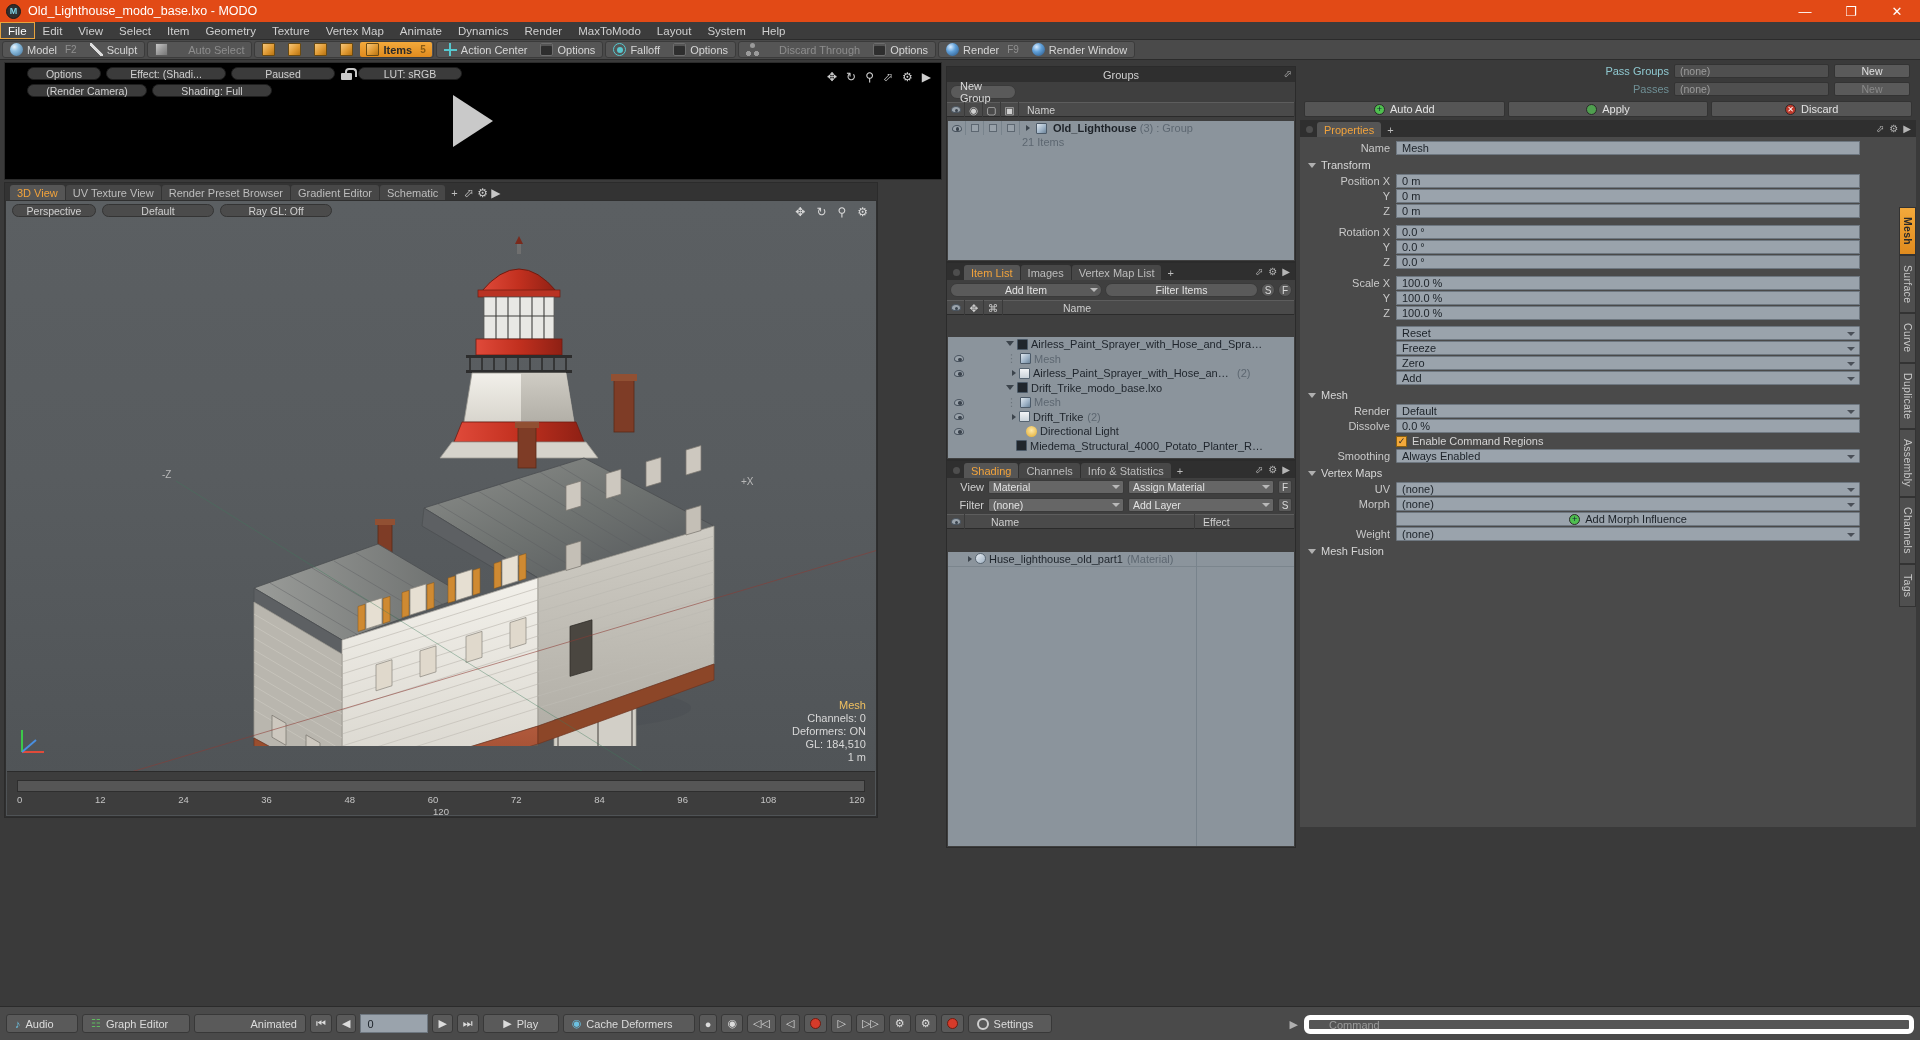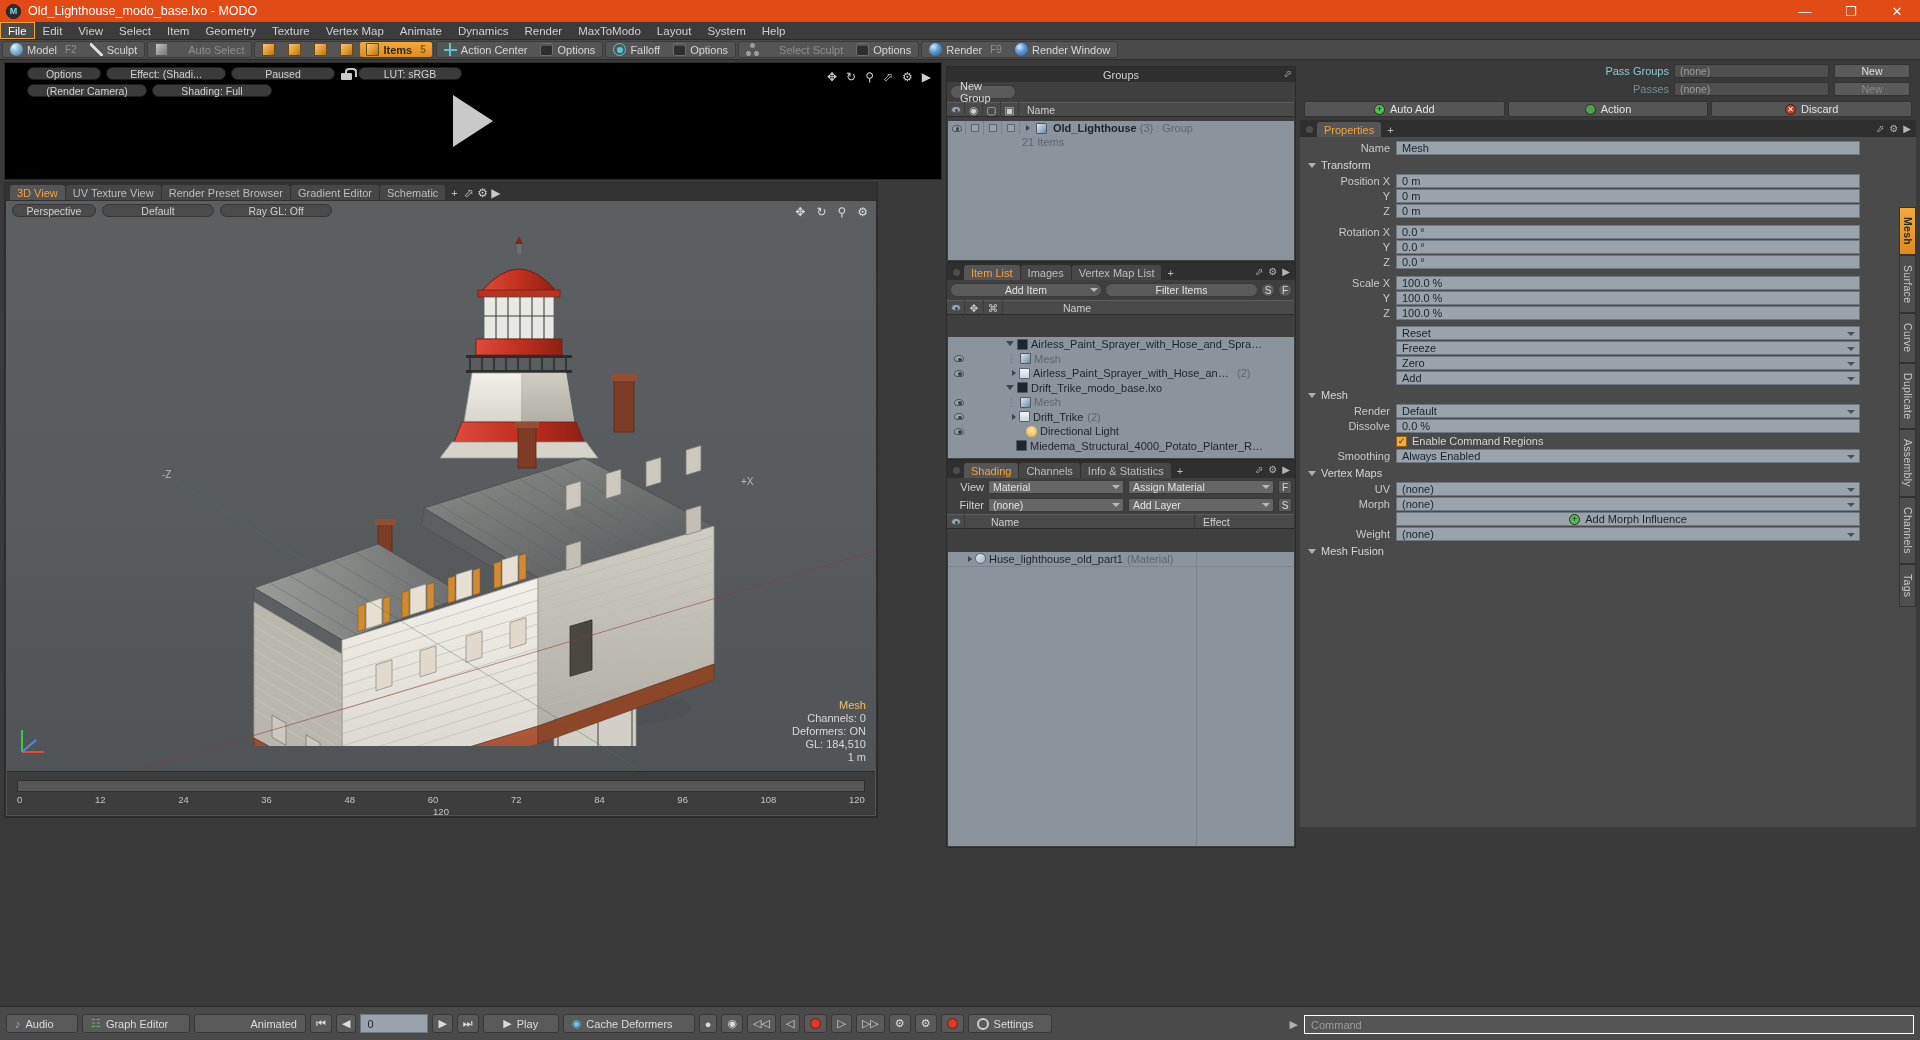--- a/index.html
+++ b/index.html
@@ -395,22 +395,22 @@
     color: #dcdcdc; font-size: 11px; display: flex; align-items: center;
     gap: 5px; padding: 0 8px; white-space: nowrap;
   }
   .bbtn.icon-only { padding: 0 5px; }
   .bnum {
     height: 19px; width: 68px; background: #9aa3ac; border: 1px solid #6e7780;
     color: #1c2228; font-size: 11px; display: flex; align-items: center; padding: 0 6px;
   }
   .cmdline {
     position: absolute; right: 6px; bottom: 6px; width: 610px; height: 19px;
-    background: #555; border: 1px solid #ffffff; border-radius: 0;
-    display: flex; align-items: center; padding: 0 6px; color: #9c9c9c; font-size: 11px;
+    background: #555; border: 5px solid #ffffff; border-radius: 6px;
+    display: flex; align-items: center; padding: 0 20px; color: #9c9c9c; font-size: 11px;
   }
   .cmd-caret { position: absolute; right: 622px; bottom: 9px; color: #b0b0b0; font-size: 11px; }
   .dot-red { width: 11px; height: 11px; border-radius: 50%; background: #d63b2a; border: 1px solid #6b1d13; }
   .gear {
     width: 12px; height: 12px; border-radius: 50%; border: 2px solid #cfcfcf;
   }
 </style>
 </head>
 <body>
 
@@ -502,21 +502,21 @@
       </div>
       <div class="tbtn">
         <span class="ic ic-opt"></span>
         <span>Options</span>
       </div>
     </div>
 
     <div class="tbgroup">
       <div class="tbtn dim">
         <span class="ic ic-node"></span>
-        <span>Select Sculpt</span>
+        <span>Discard Through</span>
       </div>
       <div class="tbtn">
         <span class="ic ic-opt"></span>
         <span>Options</span>
       </div>
     </div>
 
     <div class="tbgroup">
       <div class="tbtn">
         <span class="ic ic-blue"></span>
@@ -1090,21 +1090,21 @@
       <div class="newbtn dim">New</div>
     </div>
 
     <div class="applyrow">
       <div class="appbtn">
         <span class="cir-grn">+</span>
         <span>Auto Add</span>
       </div>
       <div class="appbtn">
         <span class="cir-dn"></span>
-        <span>Action</span>
+        <span>Apply</span>
       </div>
       <div class="appbtn">
         <span class="cir-red">✕</span>
         <span>Discard</span>
       </div>
     </div>
 
     <div class="tabrow" style="background:#2f2f2f">
       <div class="dot"></div>
       <div class="tab active">Properties</div>

